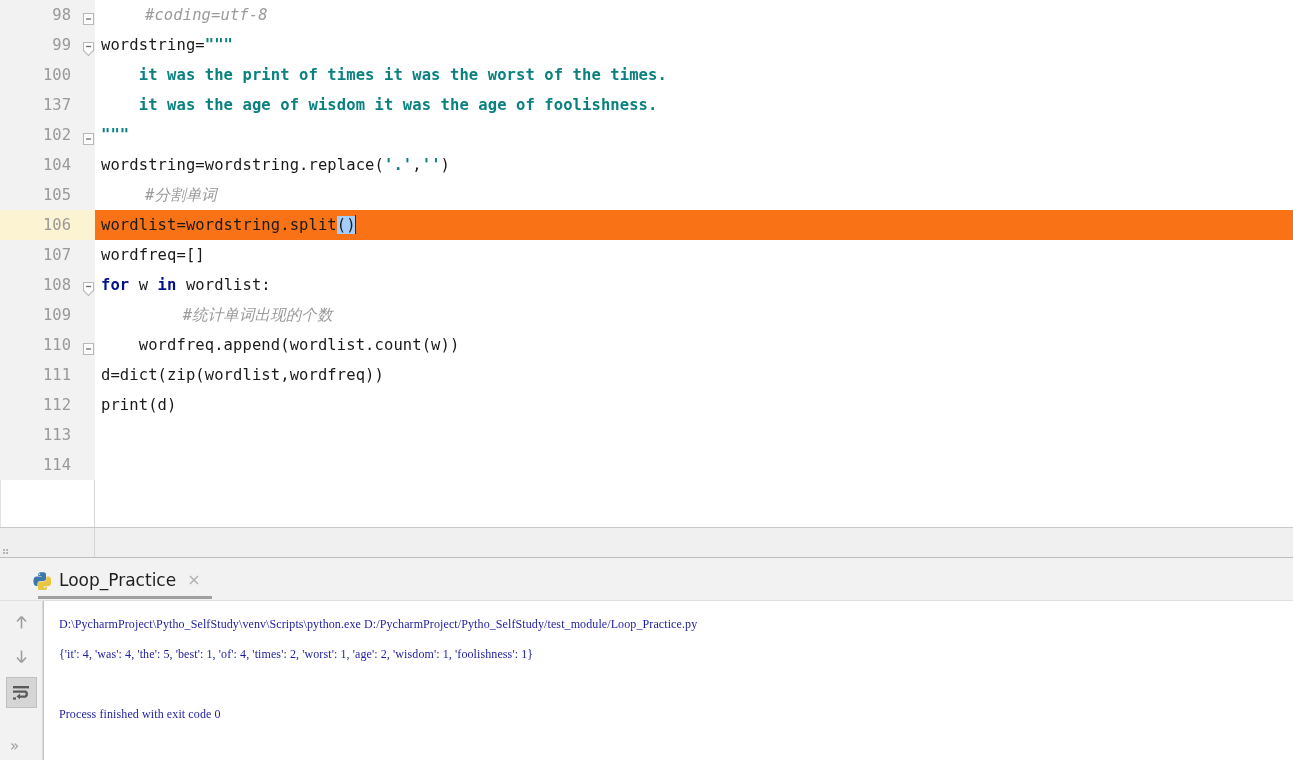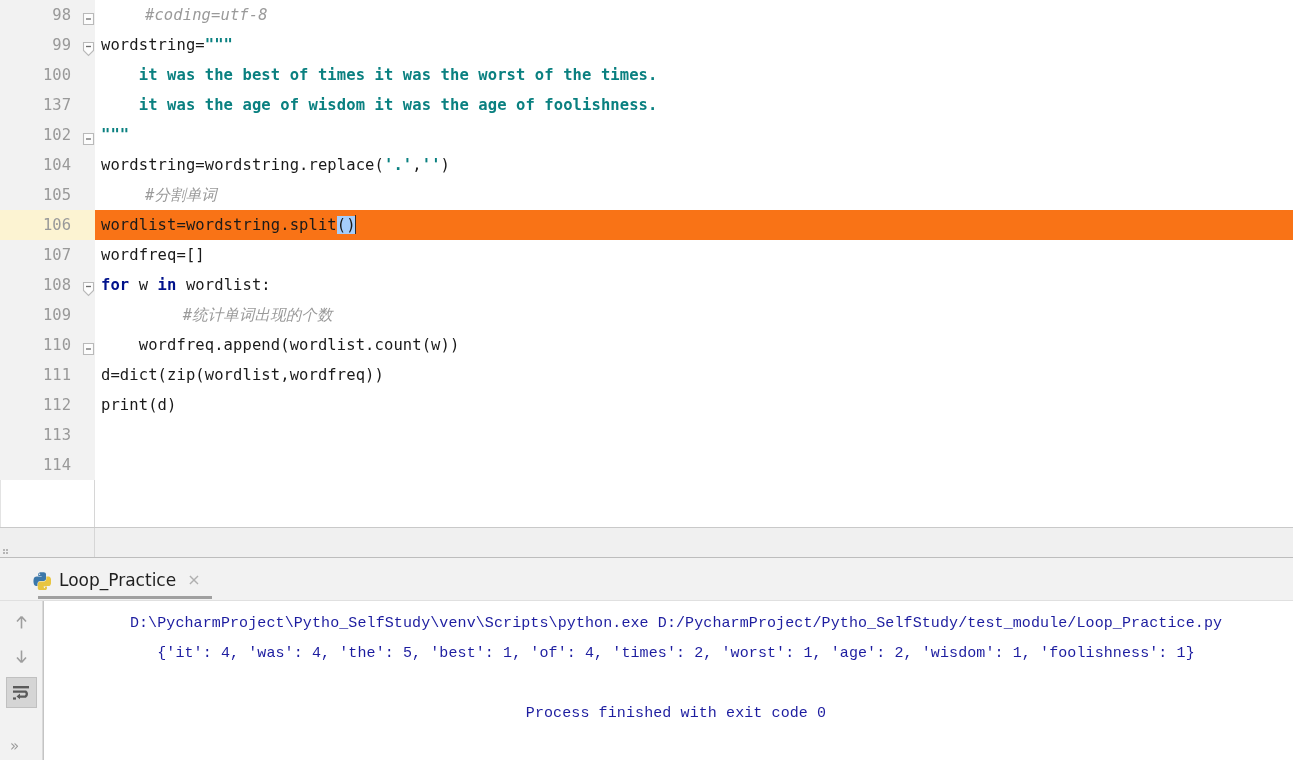--- a/index.html
+++ b/index.html
@@ -108,21 +108,20 @@
   }
   .splitter-handle i {
     position: absolute; width: 2px; height: 2px; background: #b5b5b5;
   }
 
   
   .console-panel {
     position: absolute; left: 0; top: 558px;
     width: 1076px; height: 202px;
     background: #84cc16;
-    text-align: center;
   }
   .console-tabbar {
     position: absolute; left: 0; top: 0;
     width: 1293px; height: 43px;
     background: #f2f2f2;
     border-bottom: 1px solid #e0e0e0;
   }
   .run-tab {
     position: absolute; left: 24px; top: 2px;
     height: 40px;
@@ -159,22 +158,22 @@
   .chev { position: absolute; left: 10px; top: 136px; color: #9a9a9a; font-size: 15px;
           font-family: "DejaVu Sans", sans-serif; }
 
   .console-body {
     position: absolute; left: 44px; top: 43px;
     width: 1249px; height: 159px;
     background: #ffffff;
     padding: 8px 0 0 15px;
   }
   .cline {
-    font-family: Liberation Mono, monospace;
-    font-size: 15px;
+    font-family: Liberation Serif, serif;
+    font-size: 12px;
     line-height: 30px;
     color: #1d1da0;
     white-space: pre;
     letter-spacing: 0.1px;
   }
   .cline.blank { color: transparent; }
   .console-left-edge {
     position: absolute; left: 43px; top: 43px;
     width: 1px; height: 159px; background: #c4c4c4;
   }
@@ -197,21 +196,21 @@
         </div>
         <div class="row">
           <div class="lineno-cell">99<span class="foldmark" style="left: 80px;"><svg width="13" height="16" viewBox="0 0 13 16">
                 <path d="M1.5 1.5 h10 v8 l-5 5 l-5 -5 z" fill="#fdfdfd" stroke="#b9b9b9" stroke-width="1.1"></path>
                 <path d="M4 5.5 h5" stroke="#6f6f6f" stroke-width="1.3"></path>
               </svg></span></div>
           <div class="code-cell">wordstring=<span class="tok-str">"""</span></div>
         </div>
         <div class="row">
           <div class="lineno-cell">100</div>
-          <div class="code-cell">    <span class="tok-str">it was the best of times it was the worst of the times.</span></div>
+          <div class="code-cell">    <span class="tok-str">it was the print of times it was the worst of the times.</span></div>
         </div>
         <div class="row">
           <div class="lineno-cell">137</div>
           <div class="code-cell">    <span class="tok-str">it was the age of wisdom it was the age of foolishness.</span></div>
         </div>
         <div class="row">
           <div class="lineno-cell">102<span class="foldmark" style="left: 80px;"><svg width="13" height="16" viewBox="0 0 13 16">
                 <path d="M1.5 2.5 h10 v11 h-10 z" fill="#fdfdfd" stroke="#b9b9b9" stroke-width="1.1"></path>
                 <path d="M4 8 h5" stroke="#6f6f6f" stroke-width="1.3"></path>
               </svg></span></div>

